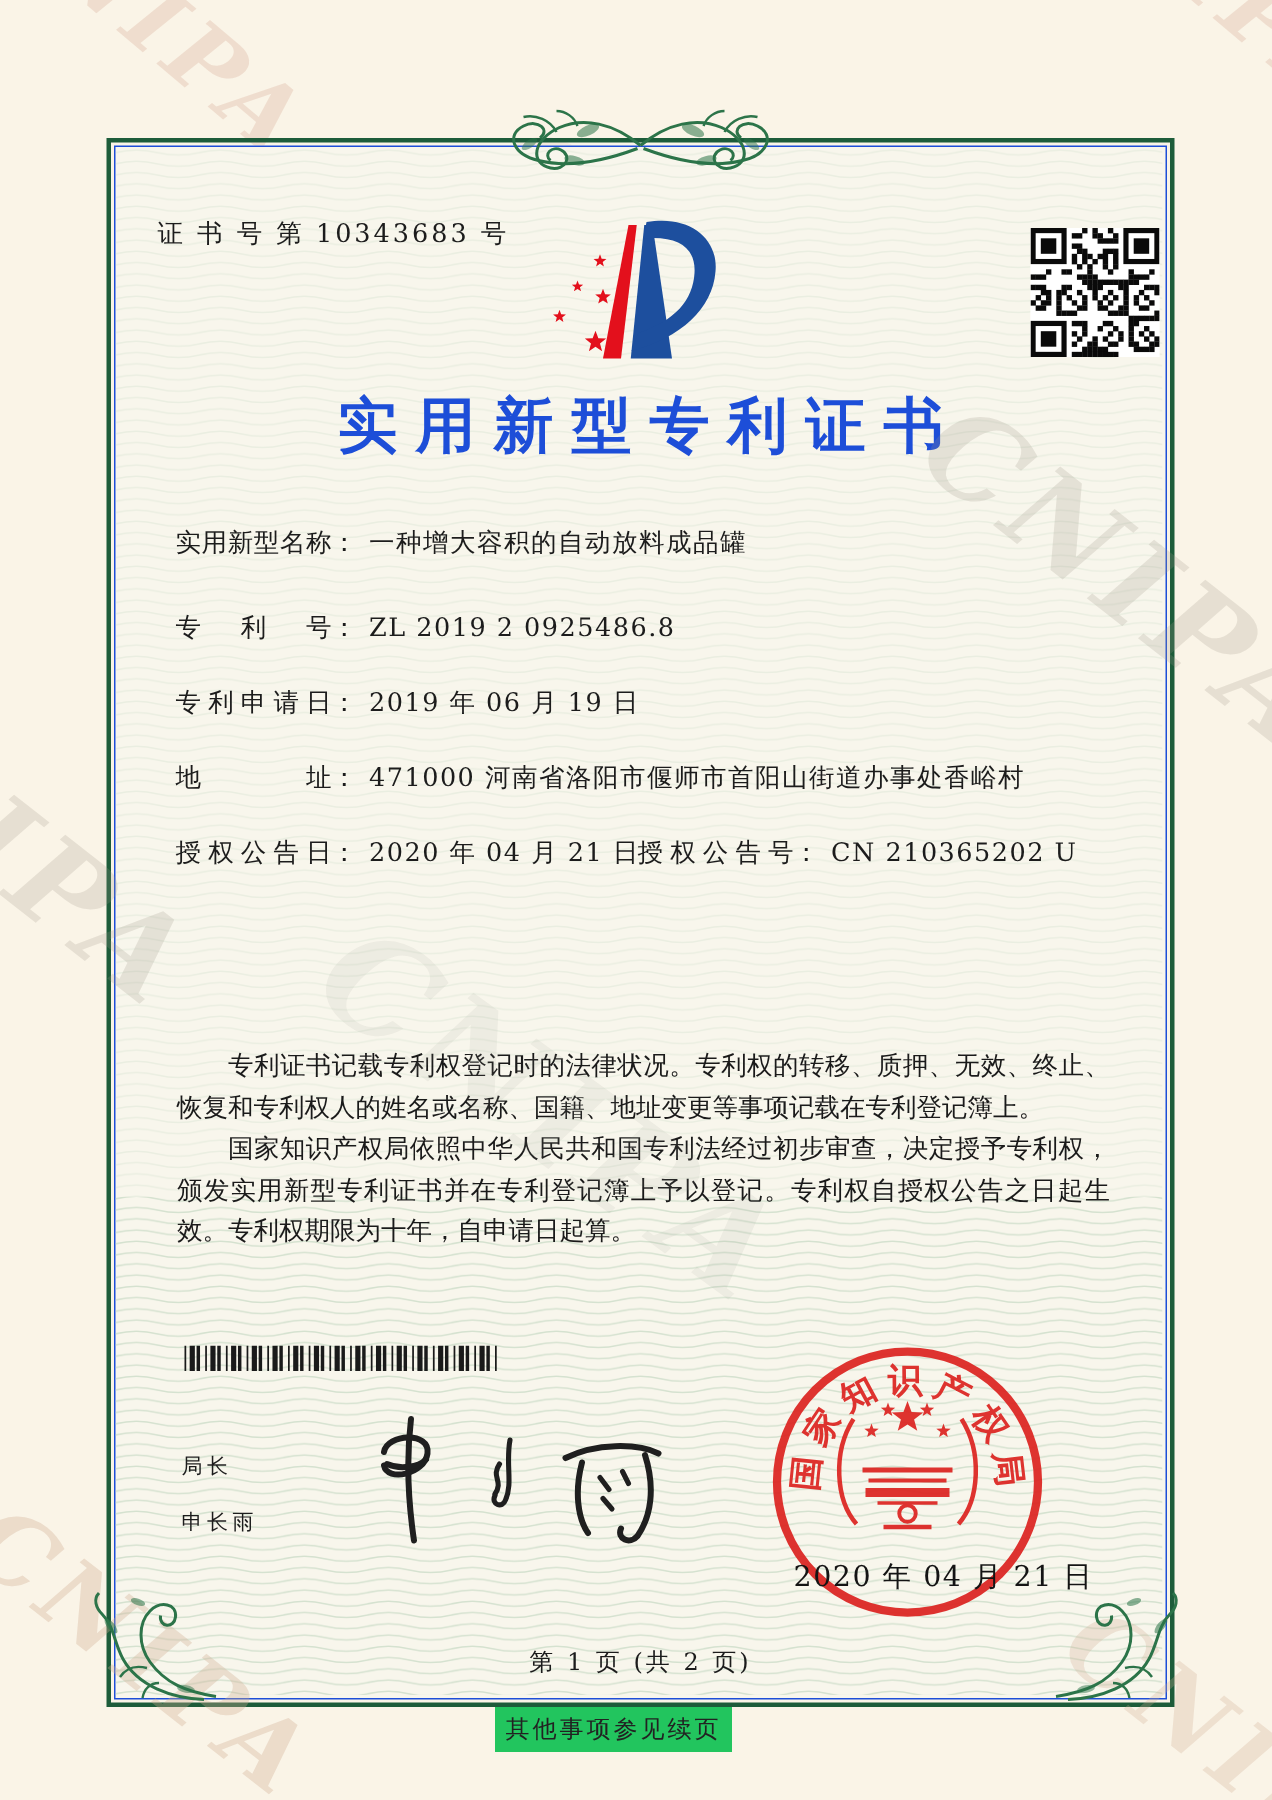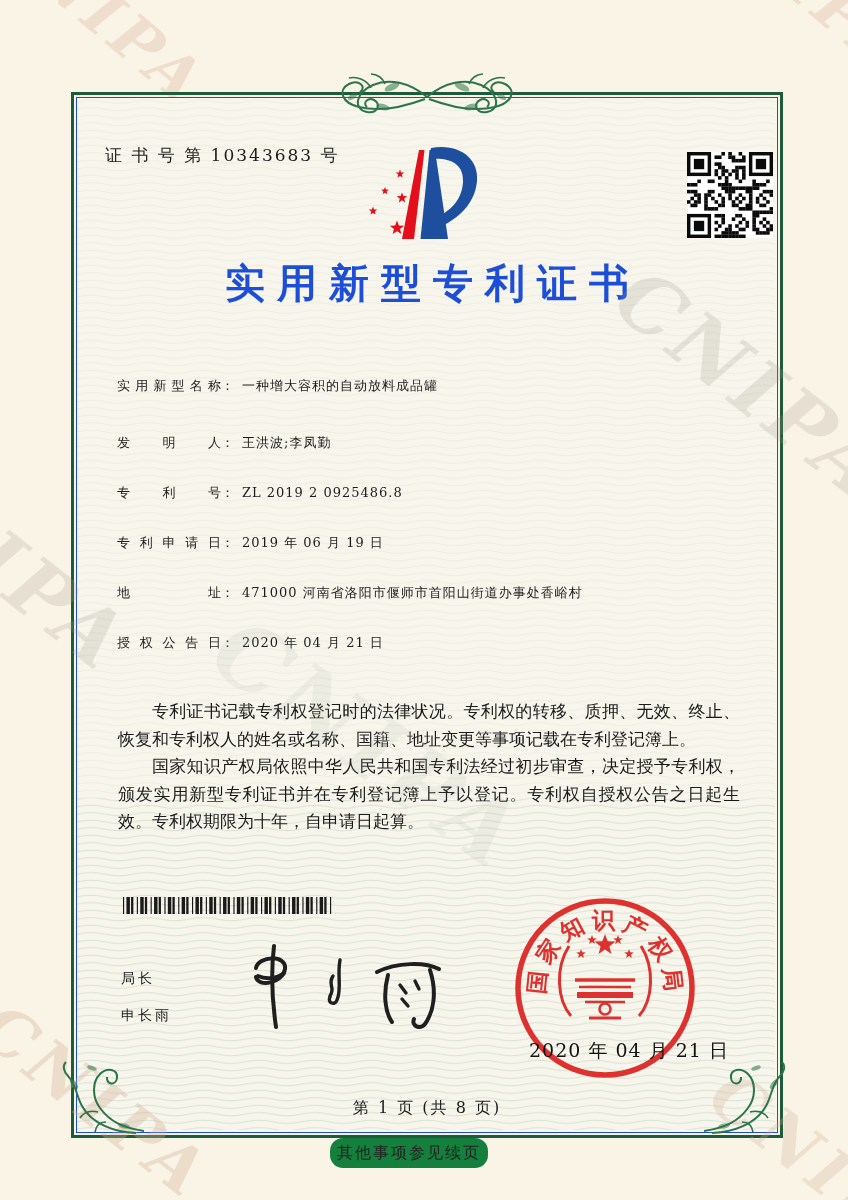--- a/index.html
+++ b/index.html
@@ -28,21 +28,21 @@
   .content{position:absolute;left:0;top:0;right:0;bottom:0;z-index:1;}
 
   .cert-no{position:absolute;left:28px;top:46px;font-size:17px;letter-spacing:2px;}
   .logo{position:absolute;left:278px;top:38px;width:132px;height:116px;}
   .qr{position:absolute;left:610px;top:54px;width:86px;height:86px;background:#fff;}
   .title{
     position:absolute;left:0;top:158px;width:100%;text-align:center;
     font-size:40px;font-weight:bold;letter-spacing:12px;text-indent:12px;color:#1d4ed8;
   }
 
-  .fields{position:absolute;left:40px;top:252px;width:630px;font-size:13px;margin-top:24px;}
+  .fields{position:absolute;left:40px;top:252px;width:630px;font-size:17px;}
   .frow{margin-bottom:26px;line-height:24px;white-space:nowrap;}
   .frow.gap{margin-bottom:33px;}
   .flabel{display:inline-block;width:104px;text-align:justify;text-align-last:justify;vertical-align:top;}
   .fcolon{display:inline-block;margin-right:8px;}
   .fvalue{letter-spacing:1px;}
   .dualrow{display:flex;}
   .dualrow .f1{width:308px;}
 
   .paras{position:absolute;left:41px;top:600px;width:622px;font-size:17px;line-height:27.5px;text-align:justify;color:#1a1a1a;}
   .paras p{margin:0;text-indent:2em;}
@@ -53,21 +53,21 @@
 
   .seal{position:absolute;left:428px;top:790px;width:200px;height:200px;z-index:2;}
   .seal-date{
     position:absolute;left:452px;top:940px;width:160px;z-index:3;
     font-size:19px;letter-spacing:1px;color:#141414;white-space:nowrap;
   }
   .page-info{position:absolute;left:0;top:1000px;width:100%;text-align:center;font-size:16px;letter-spacing:2px;}
 
   .continuation{
     position:absolute;left:330px;top:1138px;width:158px;height:30px;z-index:3;
-    background:#15803d;text-align:center;line-height:30px;font-size:16px;letter-spacing:2px;color:#222;border-radius:13px;
+    background:#22c55e;text-align:center;line-height:30px;font-size:16px;letter-spacing:2px;color:#222;
   }
   .ornament{position:absolute;z-index:4;pointer-events:none;}
 </style>
 </head>
 <body>
 
 <div class="wm" style="left:-28px;top:-26px;font-size:62px;color:rgba(214,170,148,0.30);transform:rotate(40deg);">CNIPA</div>
 <div class="wm" style="left:672px;top:-58px;font-size:64px;color:rgba(214,170,148,0.30);transform:rotate(40deg);">CNIPA</div>
 <div class="wm" style="left:300px;top:150px;font-size:84px;color:rgba(222,160,150,0.14);transform:rotate(36deg);">CNIPA</div>
 <div class="wm" style="left:592px;top:338px;font-size:80px;color:rgba(160,152,138,0.22);transform:rotate(38deg);z-index:3;">CNIPA</div>
@@ -305,34 +305,34 @@
           <rect x="68.8" y="6.88" width="10.32" height="10.32" fill="#0a0a0a"></rect>
         </svg>
 
       <div class="title">实用新型专利证书</div>
 
       <div class="fields">
         <div class="frow gap">
           <span class="flabel">实用新型名称</span><span class="fcolon">：</span><span class="fvalue">一种增大容积的自动放料成品罐</span>
         </div>
         <div class="frow">
-          <span class="flabel">发明人</span><span class="fcolon">：</span><span class="fvalue">王洪波;李凤勤</span>
-        </div>
-        <div class="frow">
           <span class="flabel">专利号</span><span class="fcolon">：</span><span class="fvalue">ZL 2019 2 0925486.8</span>
         </div>
         <div class="frow">
           <span class="flabel">专利申请日</span><span class="fcolon">：</span><span class="fvalue">2019 年 06 月 19 日</span>
         </div>
         <div class="frow">
           <span class="flabel">地址</span><span class="fcolon">：</span><span class="fvalue">471000 河南省洛阳市偃师市首阳山街道办事处香峪村</span>
         </div>
         <div class="frow dualrow">
           <span class="f1">
             <span class="flabel">授权公告日</span><span class="fcolon">：</span><span class="fvalue">2020 年 04 月 21 日</span>
+          </span>
+          <span class="f2">
+            <span class="flabel">授权公告号</span><span class="fcolon">：</span><span class="fvalue">CN 210365202 U</span>
           </span>
         </div>
       </div>
 
       <div class="paras">
         <p>专利证书记载专利权登记时的法律状况。专利权的转移、质押、无效、终止、恢复和专利权人的姓名或名称、国籍、地址变更等事项记载在专利登记簿上。</p>
         <p>国家知识产权局依照中华人民共和国专利法经过初步审查，决定授予专利权，颁发实用新型专利证书并在专利登记簿上予以登记。专利权自授权公告之日起生效。专利权期限为十年，自申请日起算。</p>
       </div>
 
       <svg class="barcode" id="barcode" viewBox="0 0 216 17">
@@ -428,21 +428,21 @@
             <path d="M74,99 H126" stroke-width="2.6"></path>
             <path d="M72,107 H128" stroke-width="6"></path>
             <path d="M80,114 H120" stroke-width="2.4"></path>
             <circle cx="100" cy="121" r="5.5" stroke-width="2.6"></circle>
             <path d="M84,130 H116" stroke-width="3"></path>
           </g>
         </g>
       </svg>
       <div class="seal-date">2020 年 04 月 21 日</div>
 
-      <div class="page-info">第 1 页 (共 8 页)</div>
+      <div class="page-info">第 1 页 (共 2 页)</div>
     </div>
   </div>
 </div>
 
 <svg class="ornament" style="left:297px;top:66px;" width="260" height="62" viewBox="0 0 260 62">
   <g id="tleft" fill="none" stroke="#2c7449" stroke-width="2">
     <path d="M130,31 C112,16 92,12 76,19 C58,27 56,43 70,46 C80,48 85,38 77,34 C71,31 65,37 70,41"></path>
     <path d="M128,33 C104,42 82,46 62,41 C45,37 40,24 52,18 C62,13 70,21 63,26"></path>
     <path d="M74,22 C70,14 60,10 52,12" stroke-width="1.6"></path>
     <path d="M88,18 C86,12 80,8 74,8" stroke-width="1.6"></path>

